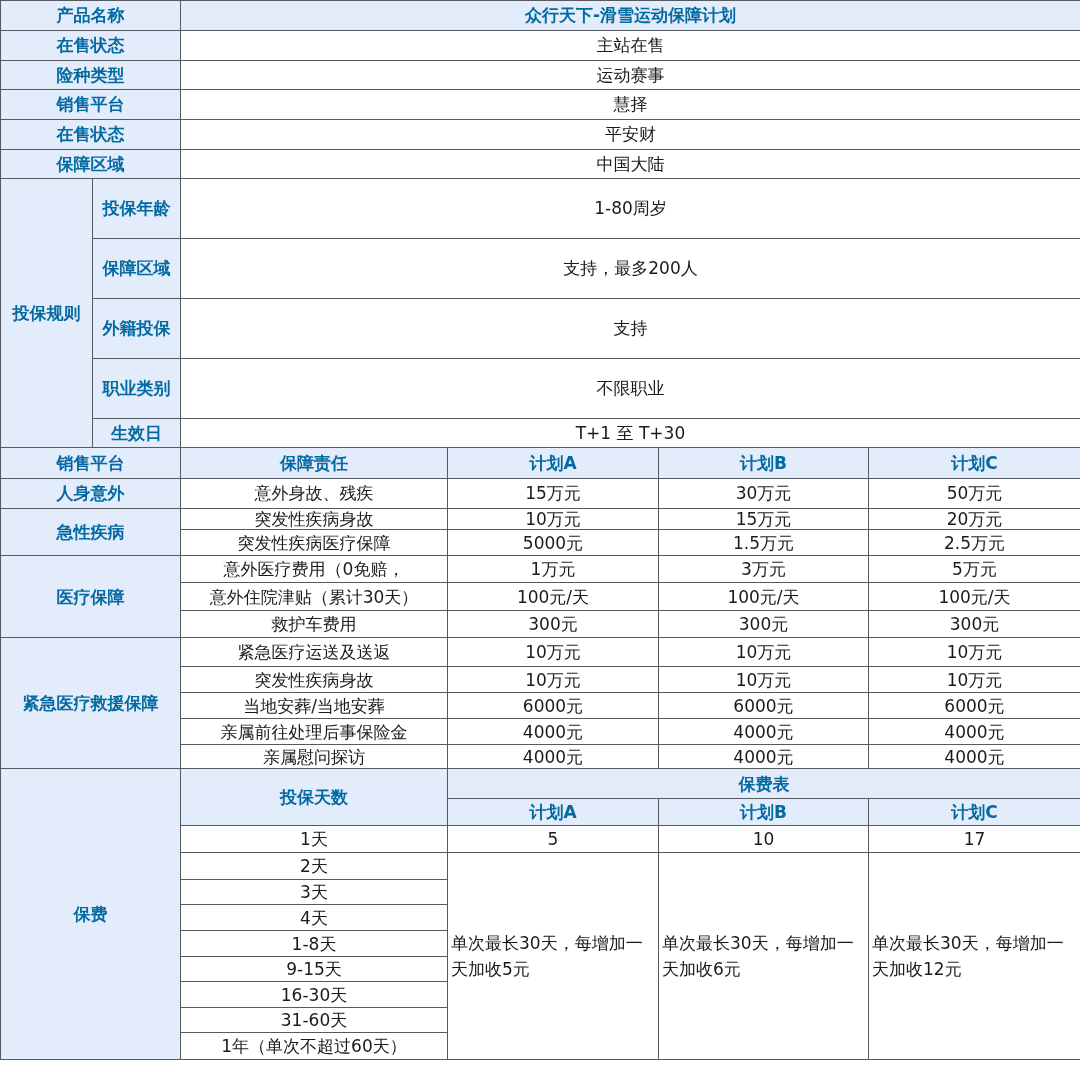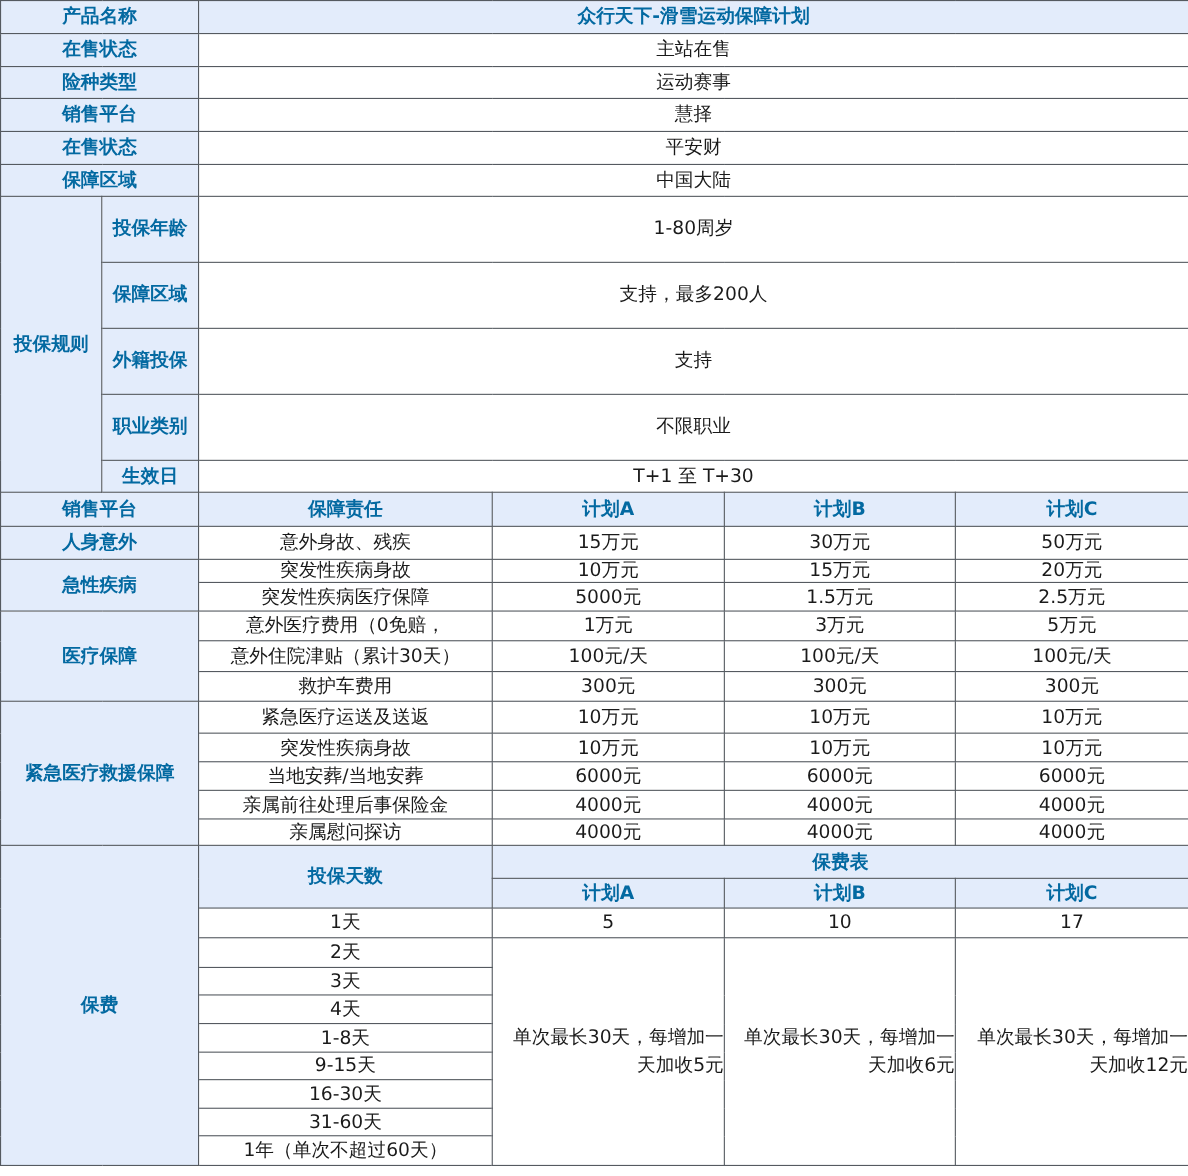--- a/index.html
+++ b/index.html
@@ -1,20 +1,20 @@
 <!DOCTYPE html>
 <html><head>
 <meta charset="utf-8">
 <style>
   html, body { margin: 0; padding: 0; background: #ffffff; }
   body { width: 1080px; height: 1069px; overflow: hidden; font-family: "DejaVu Sans", "Liberation Sans", sans-serif; }
   table { border-collapse: collapse; table-layout: fixed; width: 1080px; }
   td { border: 1.5px solid #555a60; text-align: center; vertical-align: middle; padding: 0; font-size: 17px; color: #1a1a1a; line-height: 1.2; overflow: hidden; white-space: nowrap; }
   td.h { background: #e3ecfb; font-weight: bold; color: #0369a1; }
-  td.note { text-align: right; white-space: normal; padding-left: 3px; line-height: 1.55; }
+  td.note { text-align: left; white-space: normal; padding-left: 3px; line-height: 1.55; }
 </style>
 </head>
 <body>
 
 <table>
   <colgroup>
     <col style="width:92px">
       <col style="width:88px">
       <col style="width:267px">
       <col style="width:211px">

